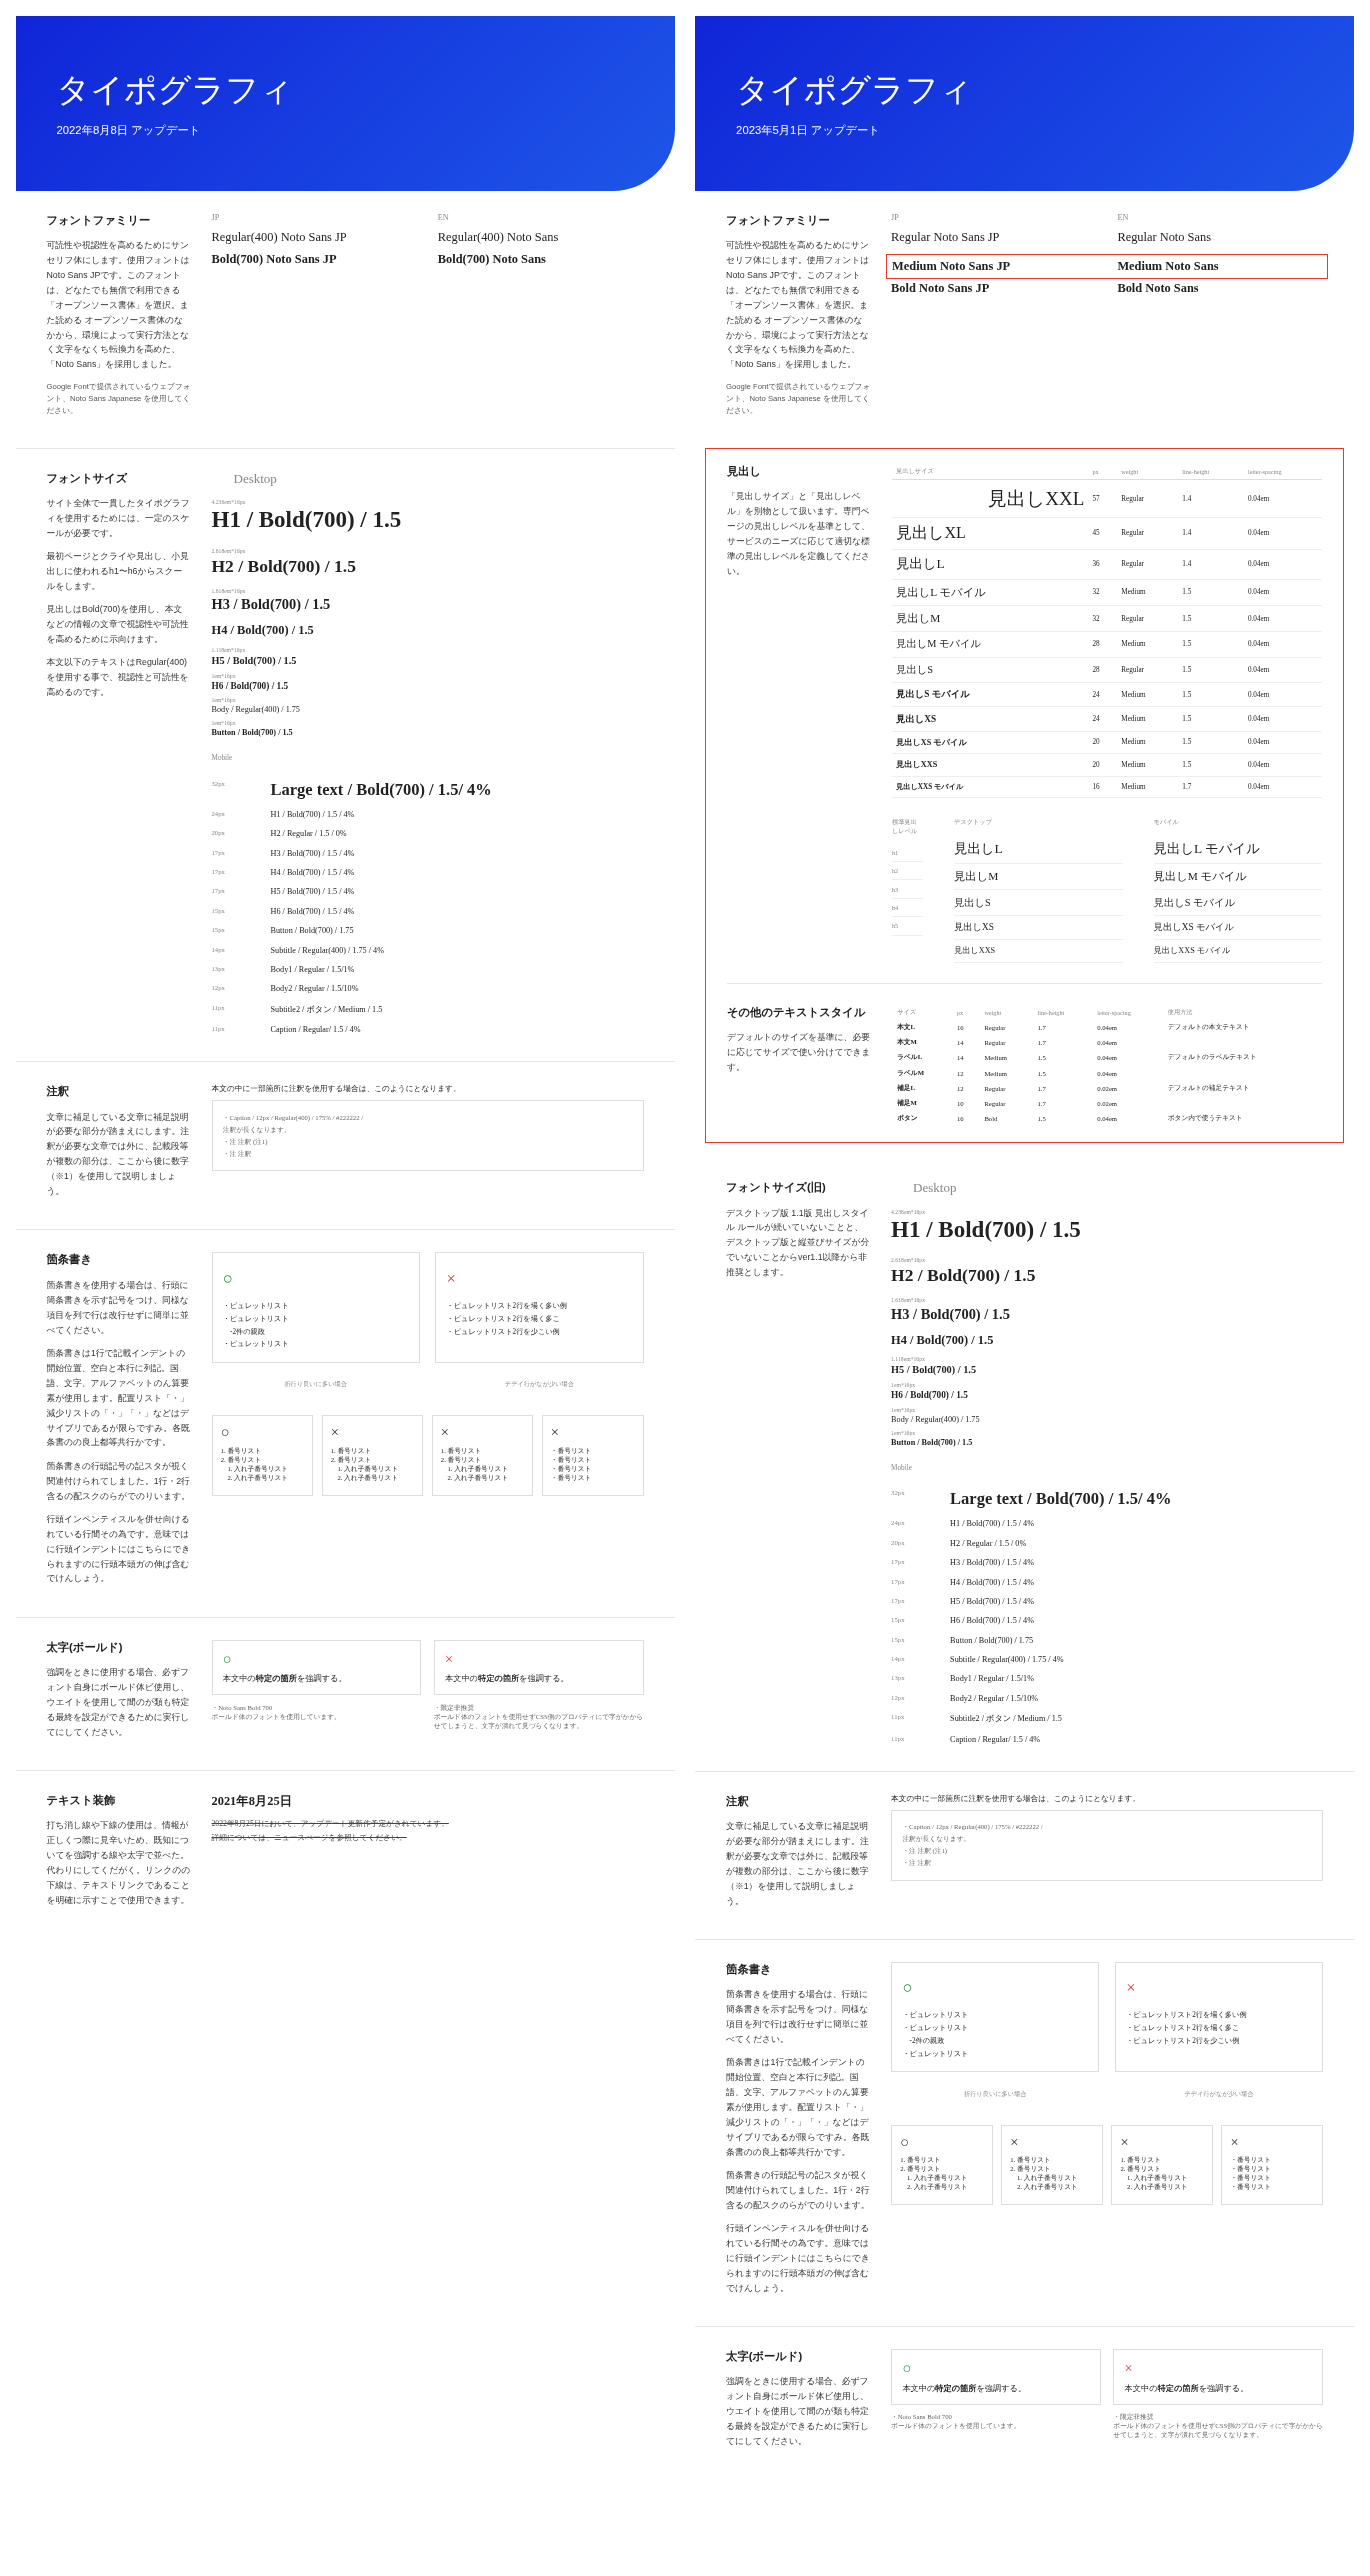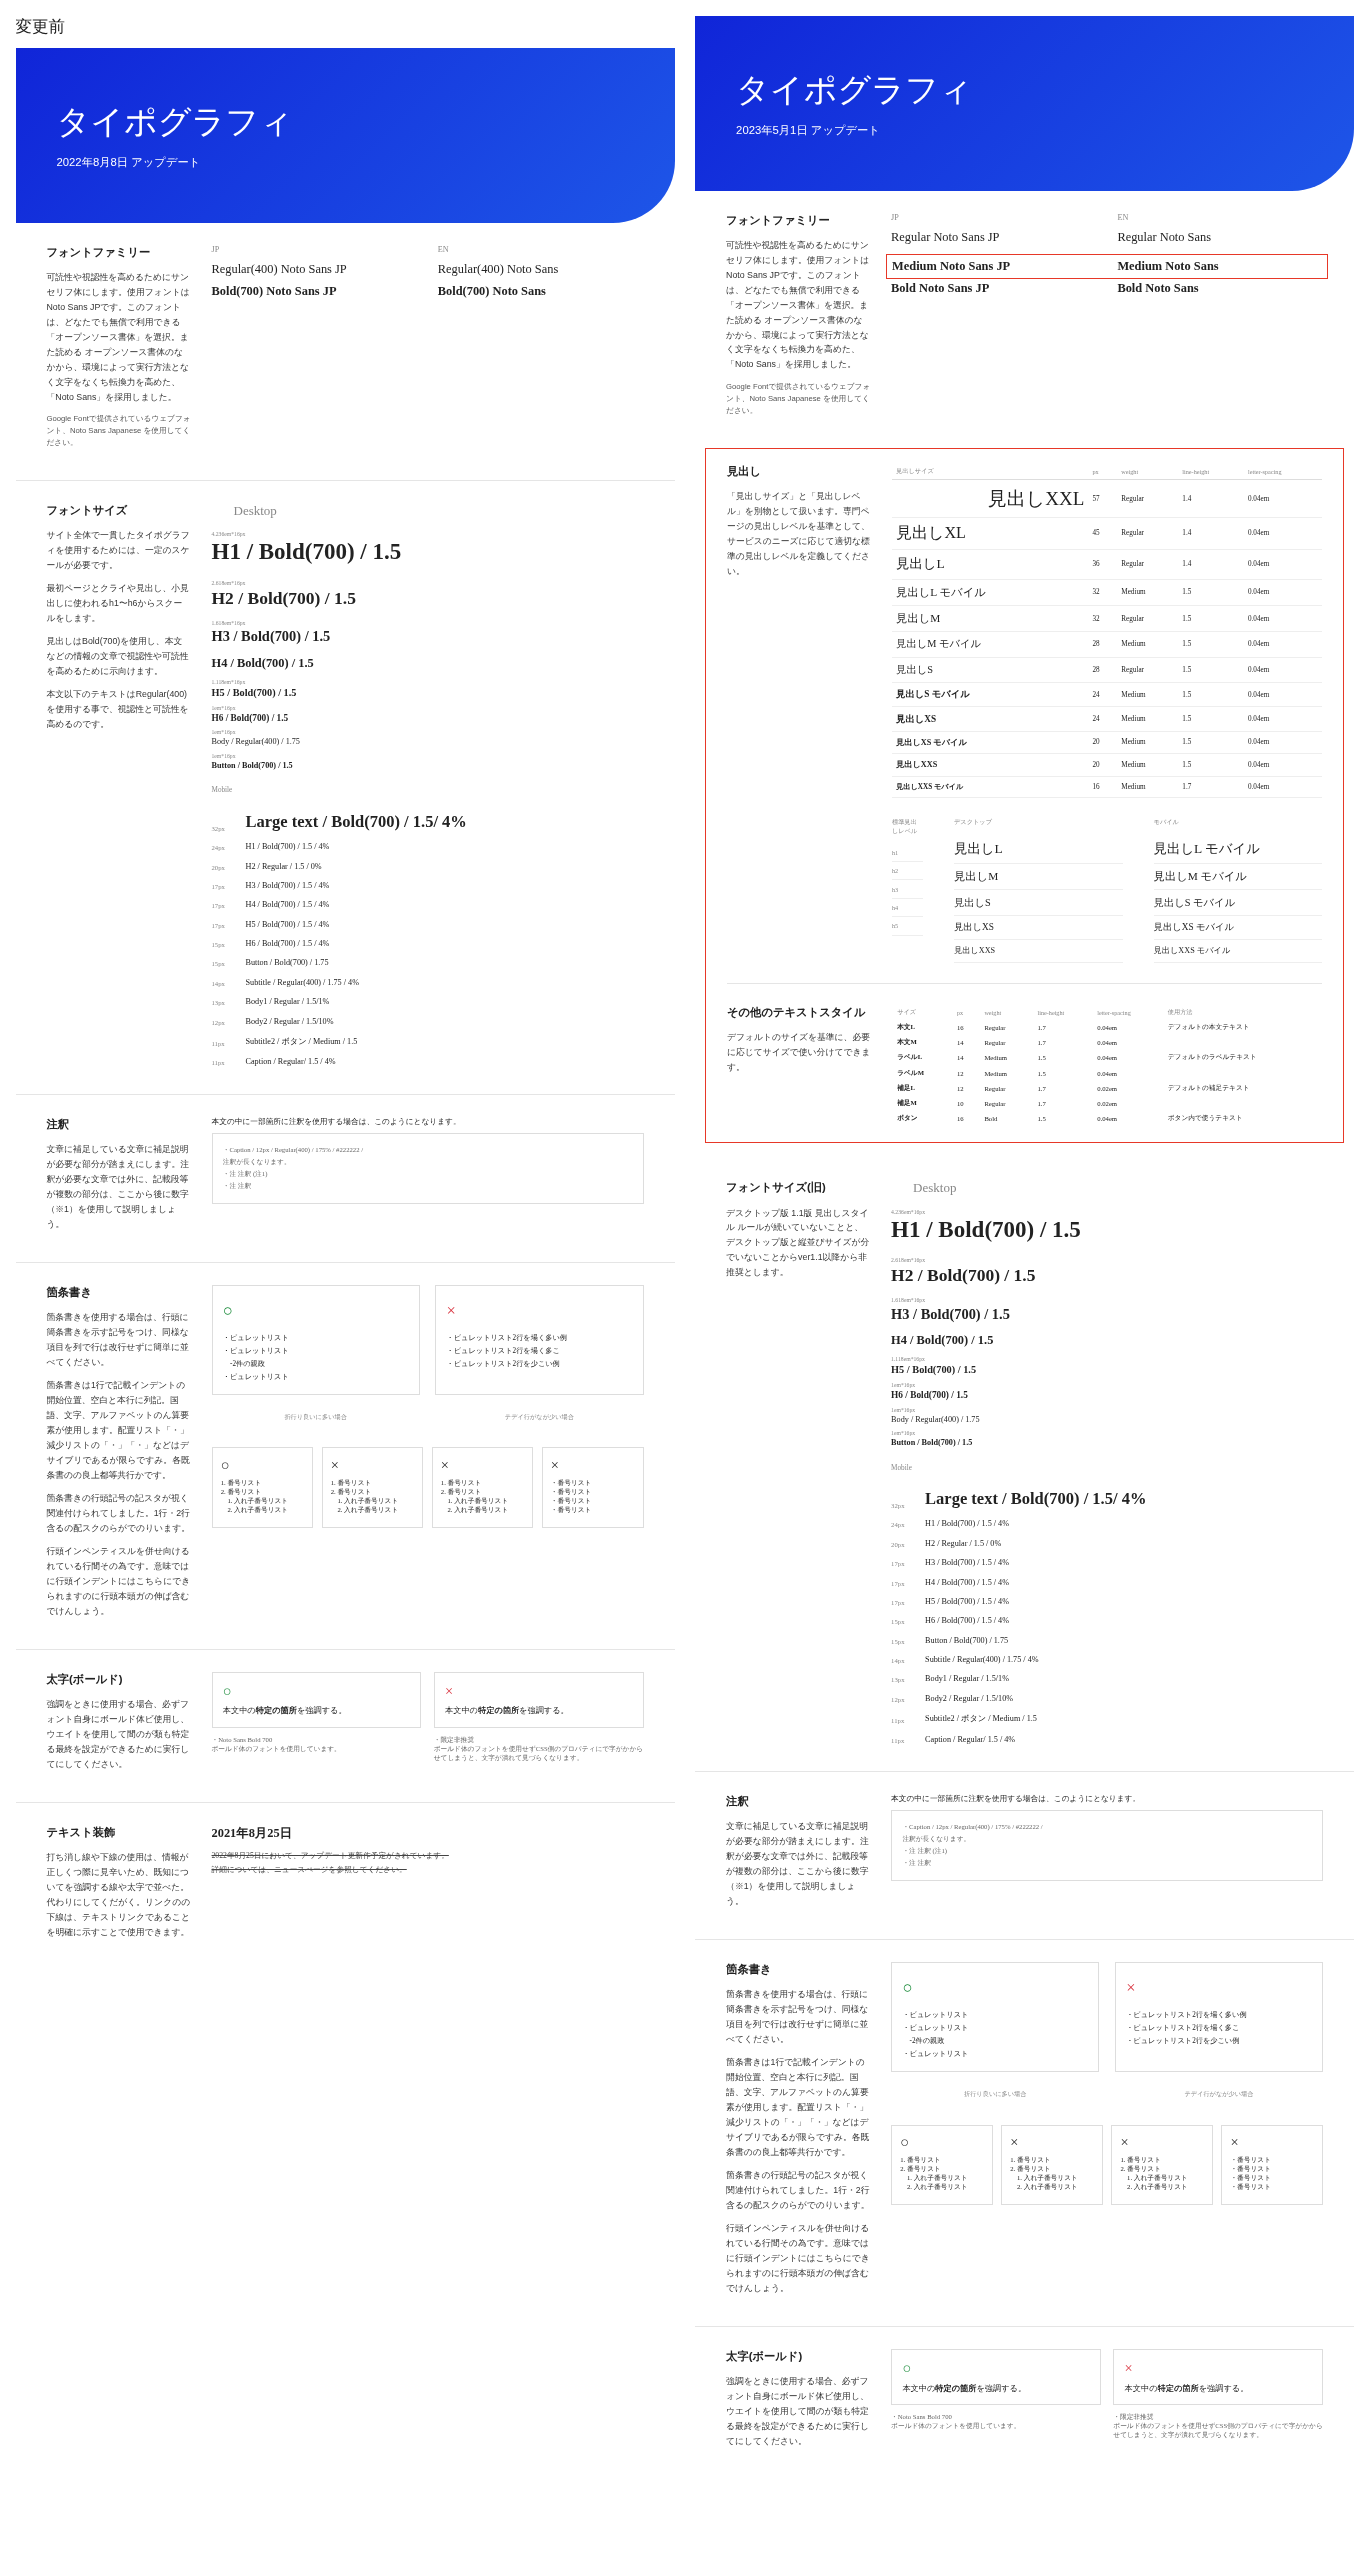--- a/index.html
+++ b/index.html
@@ -38,21 +38,21 @@
 .h2sample { font-size: 17.5px; font-weight: 700; margin-bottom: 11.3px; }
 .h3sample { font-size: 14.4px; font-weight: 700; margin-bottom: 10.3px; }
 .h4sample { font-size: 12.4px; font-weight: 700; margin-bottom: 8.2px; }
 .h5sample { font-size: 10.3px; font-weight: 700; margin-bottom: 7.2px; }
 .h6sample { font-size: 9.3px; font-weight: 700; margin-bottom: 6.2px; }
 .psample { font-size: 8.2px; font-weight: 400; margin-bottom: 6.2px; }
 .btsample { font-size: 8.2px; font-weight: 700; margin-bottom: 6.2px; }
 
 
 .mobile-label { font-size: 7.2px; color: #888; margin: 16.5px 0 12.4px 0; }
-.mrow { display: flex; align-items: flex-end; padding: 5.2px 0; font-size: 8.2px; gap: 3px; }
+.mrow { display: flex; align-items: flex-start; padding: 5.2px 0; font-size: 8.2px; gap: 28px; }
 .mrow .tag { width: 31px; font-size: 6.7px; color: #888; }
 .mrow .lg { font-size: 16.5px; font-weight: 700; }
 
 
 .red-section { border: 1px solid #e73828; margin: 0 10.3px 15.5px 10.3px; padding: 15.5px 20.6px; }
 
 
 .htable { width: 100%; font-size: 7.2px; border-collapse: collapse; }
 .htable th { font-size: 6.2px; color: #888; font-weight: 400; text-align: left; padding: 3.1px 4.1px; border-bottom: 0.5px solid #ddd; }
 .htable td { padding: 5.2px 4.1px; border-bottom: 0.5px solid #eee; }
@@ -109,21 +109,20 @@
 
 .hr { border: none; border-top: 0.5px solid #e5e5e5; }
 </style>
 </head>
 <body>
 
 <div class="canvas">
 <div class="columns">
 
 <div class="col">
-  <div class="col-label">変更前</div>
 
   <div class="hero">
     <div class="hero-title">タイポグラフィ</div>
     <div class="hero-date">2022年8月8日 アップデート</div>
   </div>
 
   <div class="section">
     <div class="sidebar">
       <h4>フォントファミリー</h4>
       <p>可読性や視認性を高めるためにサンセリフ体にします。使用フォントはNoto Sans JPです。このフォントは、どなたでも無償で利用できる「オープンソース書体」を選択。また読める オープンソース書体のなかから、環境によって実行方法となく文字をなくち転換力を高めた、「Noto Sans」を採用しました。</p>

